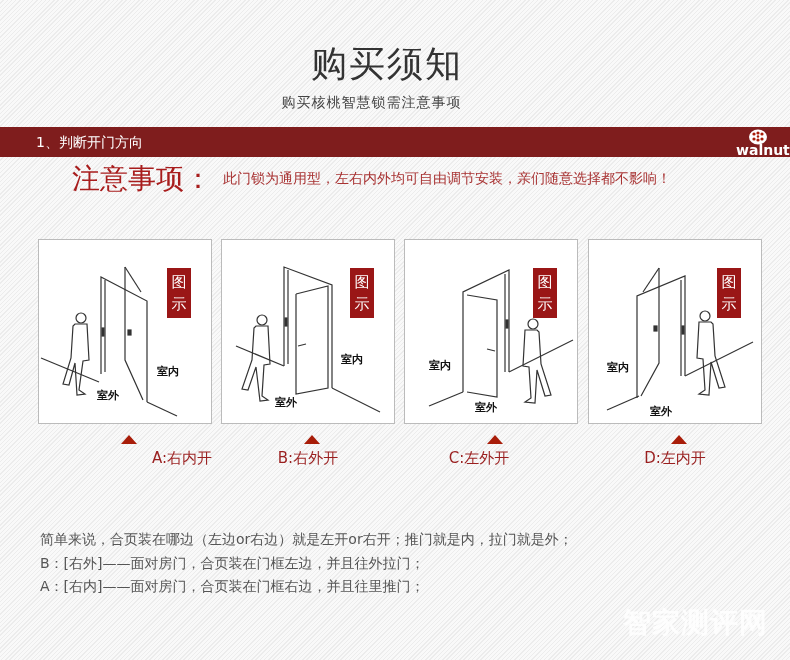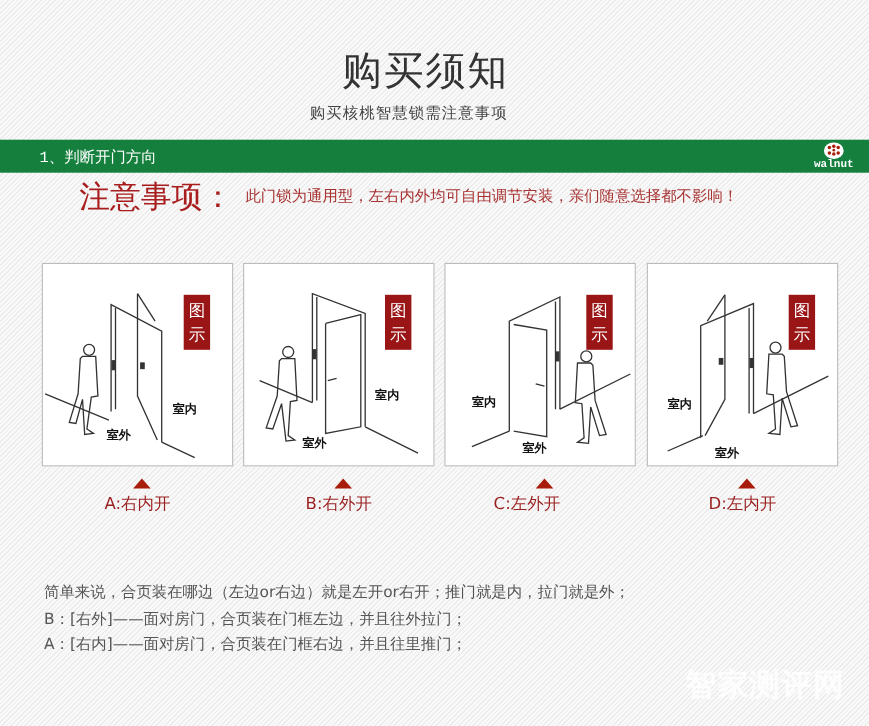--- a/index.html
+++ b/index.html
@@ -6,25 +6,25 @@
   body {
     width: 790px; height: 660px; overflow: hidden; position: relative;
     font-family: "DejaVu Sans", "Liberation Sans", sans-serif;
     background-color: #f7f7f7;
     background-image: repeating-linear-gradient(135deg, #f9f9f9 0px, #f9f9f9 2px, #ececec 2px, #ececec 3px);
   }
   .title { position: absolute; left: 0; width: 774px; top: 40px; text-align: center;
     font-size: 36px; color: #333; letter-spacing: 2px; }
   .subtitle { position: absolute; left: 0; width: 743px; top: 94px; text-align: center;
     font-size: 14px; color: #444; letter-spacing: 1px; }
-  .banner { position: absolute; left: 0; top: 127px; width: 790px; height: 30px; background: #15803d; font-family: Liberation Mono, monospace; }
+  .banner { position: absolute; left: 0; top: 127px; width: 790px; height: 30px; background: #7f1d1d; }
   .banner-title { position: absolute; left: 36px; top: 7px; color: #fff; font-size: 14px; }
   .brand { position: absolute; right: 10px; top: 2px; width: 44px; text-align: center; color: #fff; }
   .brand svg { display: block; margin: 0 auto; }
-  .brand-name { font-size: 10px; font-weight: bold; line-height: 9px; margin-top: 1px; text-align: center; }
+  .brand-name { font-size: 14px; font-weight: bold; line-height: 9px; margin-top: 1px; text-align: center; }
   .notice { position: absolute; left: 72px; top: 160px; white-space: nowrap; }
   .notice-label { font-size: 28px; color: #a81d1d; vertical-align: middle; }
   .notice-text { font-size: 14px; color: #a83232; vertical-align: middle; margin-left: 6px; }
   .card { position: absolute; top: 239px; width: 174px; height: 185px; background: #fff;
     border: 1px solid #bbb; box-sizing: border-box; }
   .card svg { position: absolute; left: 0; top: 0; }
   .badge { position: absolute; top: 28px; right: 20px; width: 24px; height: 50px; background: #9a1616;
     color: #fff; font-size: 15px; line-height: 22px; text-align: center; padding-top: 3px; box-sizing: border-box; }
   .room { position: absolute; font-size: 11px; color: #111; font-weight: bold; }
   .arrow { position: absolute; top: 435px; width: 0; height: 0; border-left: 8px solid transparent;
@@ -138,21 +138,21 @@
   <div class="badge">图<br>示</div>
   <div class="room" style="left:18px; top:120px;">室内</div>
   <div class="room" style="left:61px; top:164px;">室外</div>
 </div>
 
 <div class="arrow" style="left:121px;"></div>
 <div class="arrow" style="left:304px;"></div>
 <div class="arrow" style="left:487px;"></div>
 <div class="arrow" style="left:671px;"></div>
 
-<div class="caption" style="left:38px;">A:右内开</div>
+<div class="caption" style="left:38px;text-align:right;">A:右内开</div>
 <div class="caption" style="left:221px;">B:右外开</div>
 <div class="caption" style="left:392px;">C:左外开</div>
 <div class="caption" style="left:588px;">D:左内开</div>
 
 <div class="explain">
   <div>简单来说，合页装在哪边（左边or右边）就是左开or右开；推门就是内，拉门就是外；</div>
   <div>B：[右外]——面对房门，合页装在门框左边，并且往外拉门；</div>
   <div>A：[右内]——面对房门，合页装在门框右边，并且往里推门；</div>
 </div>
 

